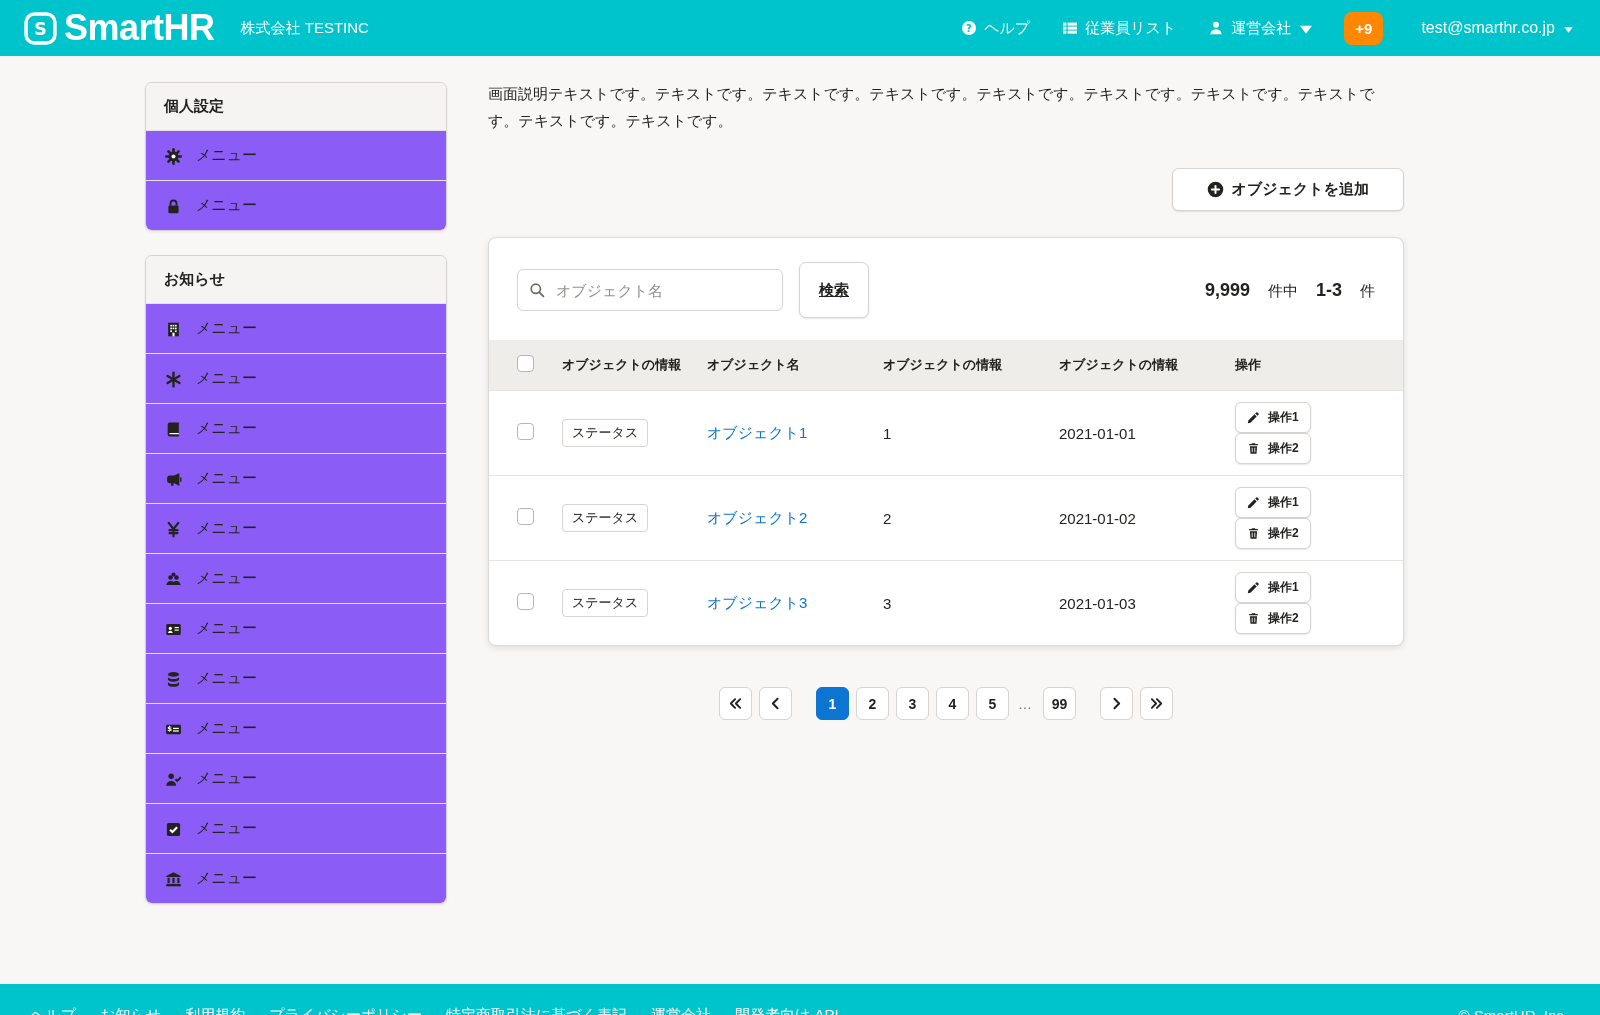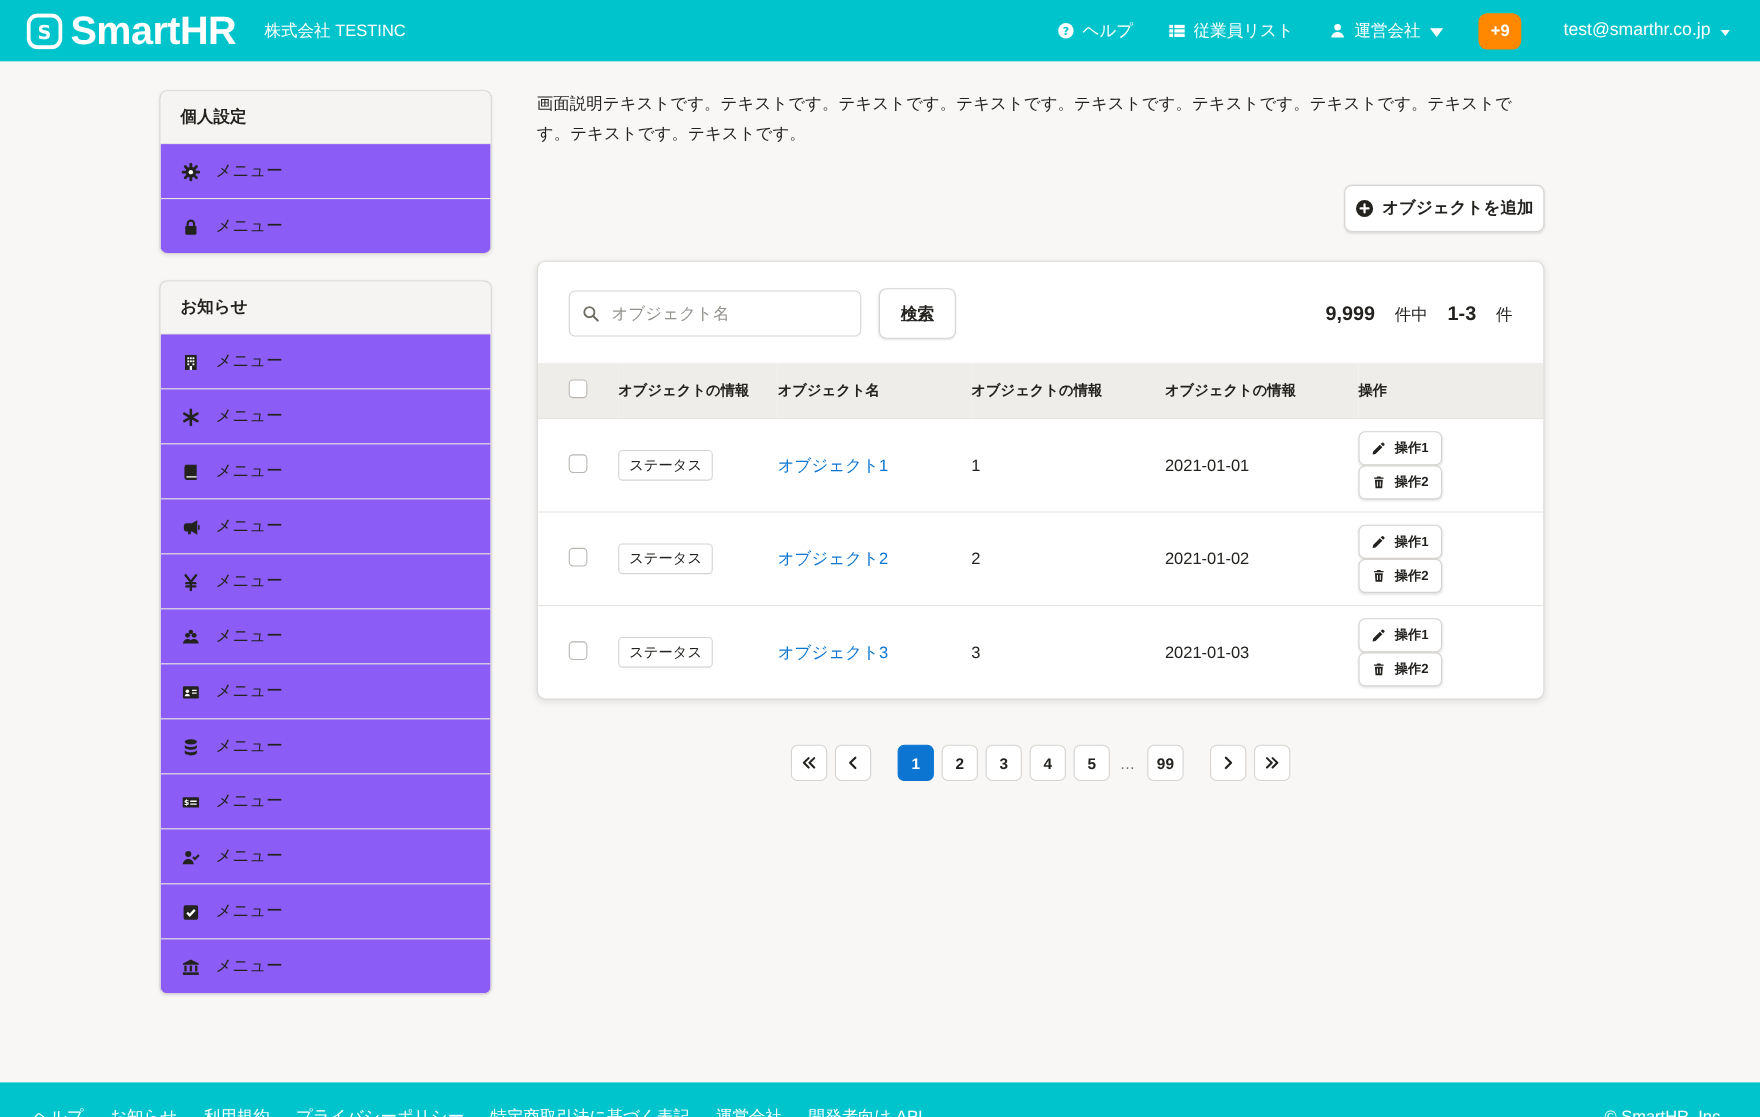--- a/index.html
+++ b/index.html
@@ -31,31 +31,31 @@
   .side-item + .side-item{ border-top:1px solid #e6e4e1; }
   .side-item .icon{ width:18px; color:#23221f; }
   .side-item .icon svg{ width:17px; height:17px; display:block; }
 
   
   .main{ flex:1; min-width:0; }
   .page-title{ font-size:24px; font-weight:bold; margin:4px 0 18px; }
   .page-desc{ font-size:15px; line-height:1.8; margin-bottom:32px;font-family:Liberation Mono, monospace; }
   .add-row{ display:flex; justify-content:flex-end; margin-bottom:26px; }
   .btn{ display:inline-flex; align-items:center; gap:8px; background:#fff; border:1px solid #d6d3d0; border-radius:7px; font-weight:bold; color:#23221f; cursor:pointer; box-shadow:0 1px 2px rgba(0,0,0,.1); font-family:inherit; }
-  .btn-add{ font-size:15px; padding:11px 9px; }
+  .btn-add{ font-size:15px; padding:11px 34px; }
   .btn-add .icon svg{ width:17px; height:17px; display:block; }
 
   .card{ background:#fff; border:1px solid #dcd9d6; border-radius:8px; box-shadow:0 2px 6px rgba(0,0,0,.10); overflow:hidden; }
   .card-top{ display:flex; align-items:center; padding:24px 28px 22px 28px; }
   .search-wrap{ position:relative; }
   .search-wrap .icon{ position:absolute; left:12px; top:50%; transform:translateY(-50%); color:#706d65; }
   .search-wrap .icon svg{ width:16px; height:16px; display:block; }
   .search-input{ width:266px; height:42px; border:1px solid #d6d3d0; border-radius:6px; padding:0 12px 0 38px; font-size:15px; font-family:inherit; color:#23221f; background:#fff; }
   .search-input::placeholder{ color:#93918c; }
-  .btn-search{ margin-left:16px; height:46px; padding:0 19px; font-size:15px;text-decoration:underline; }
+  .btn-search{ margin-left:16px; height:56px; padding:0 19px; font-size:15px;text-decoration:underline; }
   .count{ margin-left:auto; font-size:15px; display:flex; align-items:baseline; gap:18px; }
   .count b{ font-size:18px; }
 
   table{ width:100%; border-collapse:collapse; table-layout:fixed; }
   thead th{ background:#efedea; text-align:left; font-size:13px; font-weight:bold; padding:15px 8px 15px 0; }
   th.cb-cell, td.cb-cell{ padding-left:28px; }
   tbody td{ border-top:1px solid #e6e4e1; padding:11px 8px 11px 0; font-size:15px; vertical-align:middle; }
   .checkbox{ width:17px; height:17px; border:1px solid #b9b6b1; border-radius:4px; background:#fff; display:inline-block; cursor:pointer; }
   .status-badge{ display:inline-block; border:1px solid #d6d3d0; border-radius:4px; background:#fff; font-size:13px; padding:4px 9px; }
   .obj-link{ color:#0b75d1; text-decoration:none; font-size:15px; cursor:pointer; }

